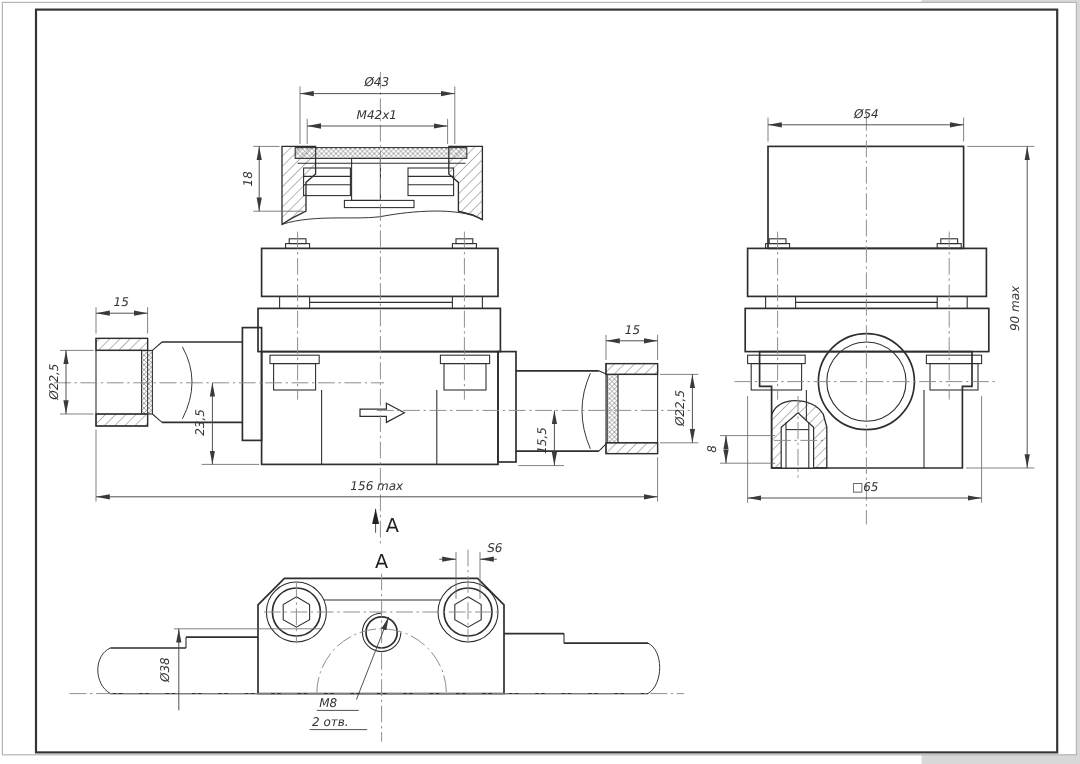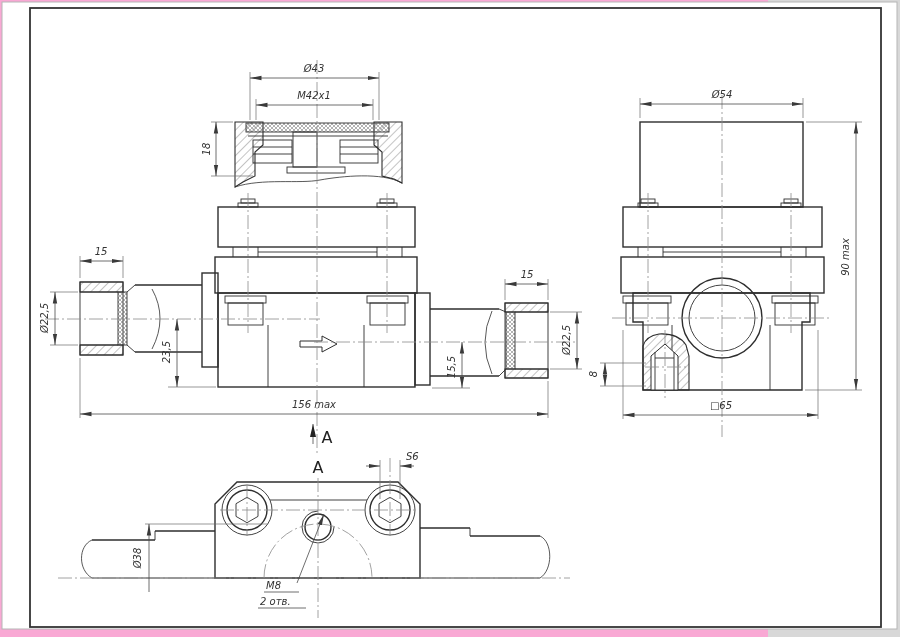--- a/index.html
+++ b/index.html
@@ -1,16 +1,16 @@
 <!DOCTYPE html>
 <html><head>
 <meta charset="utf-8">
 <style>
   html,body{margin:0;padding:0;background:#d8d8d8;}
-  #page{position:relative;width:768px;height:637px;background:#f9a8d4;font-family:"DejaVu Sans",sans-serif;}
+  #page{position:relative;width:768px;height:637px;background:#ffffff;font-family:"DejaVu Sans",sans-serif;}
   svg{position:absolute;left:0;top:0;}
   .ol{fill:none;stroke:#2e2e2e;stroke-width:1.4;stroke-linejoin:miter;}
   .tl{fill:none;stroke:#2e2e2e;stroke-width:0.9;}
   .dim{stroke:#4a4a4a;stroke-width:0.8;fill:none;}
   .ext{stroke:#6a6a6a;stroke-width:0.7;fill:none;}
   .cl{stroke:#8a8a8a;stroke-width:0.8;fill:none;stroke-dasharray:14 3 2 3;}
   .hat{fill:url(#hatch);stroke:#2e2e2e;stroke-width:1.1;}
   .xh{fill:url(#xhatch);stroke:#2e2e2e;stroke-width:0.9;}
   .wavy{fill:none;stroke:#2e2e2e;stroke-width:0.8;}
   text.dimtxt{font:italic 10px "DejaVu Sans",sans-serif;fill:#333;}

